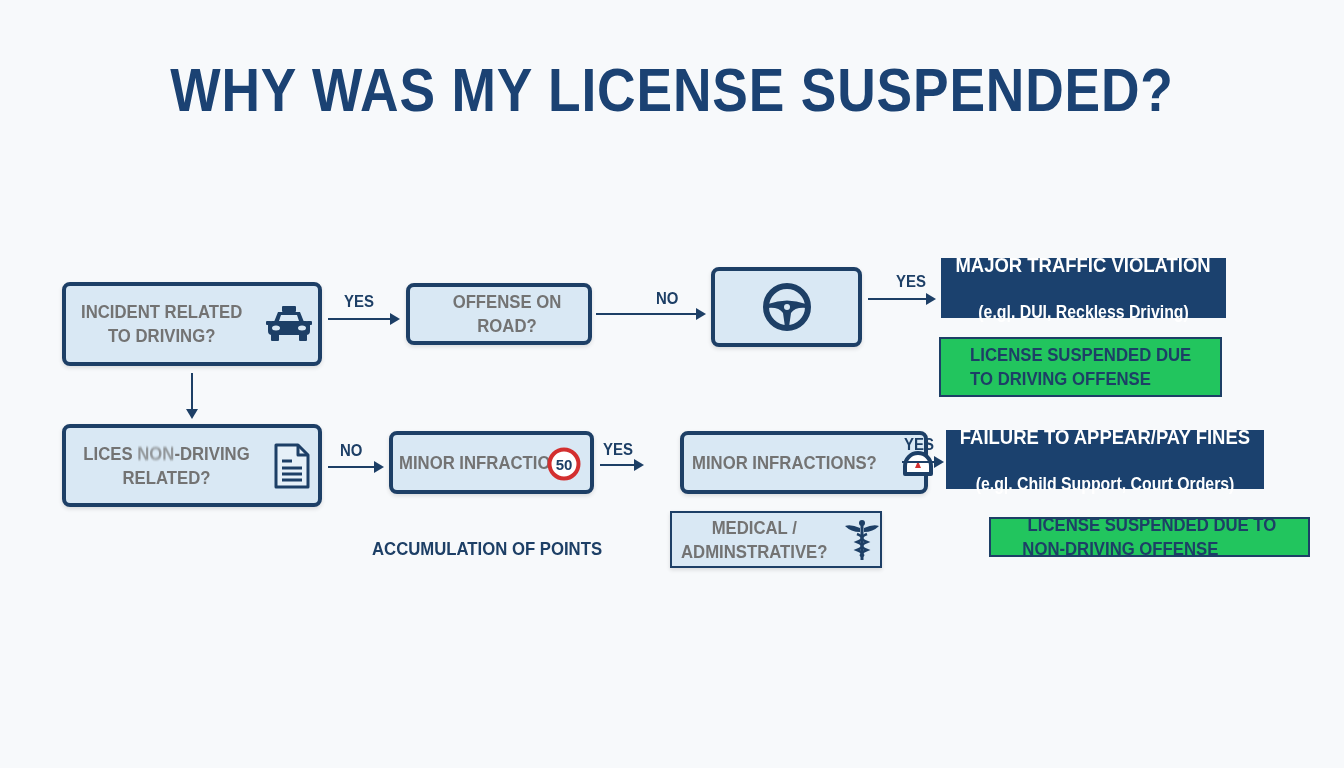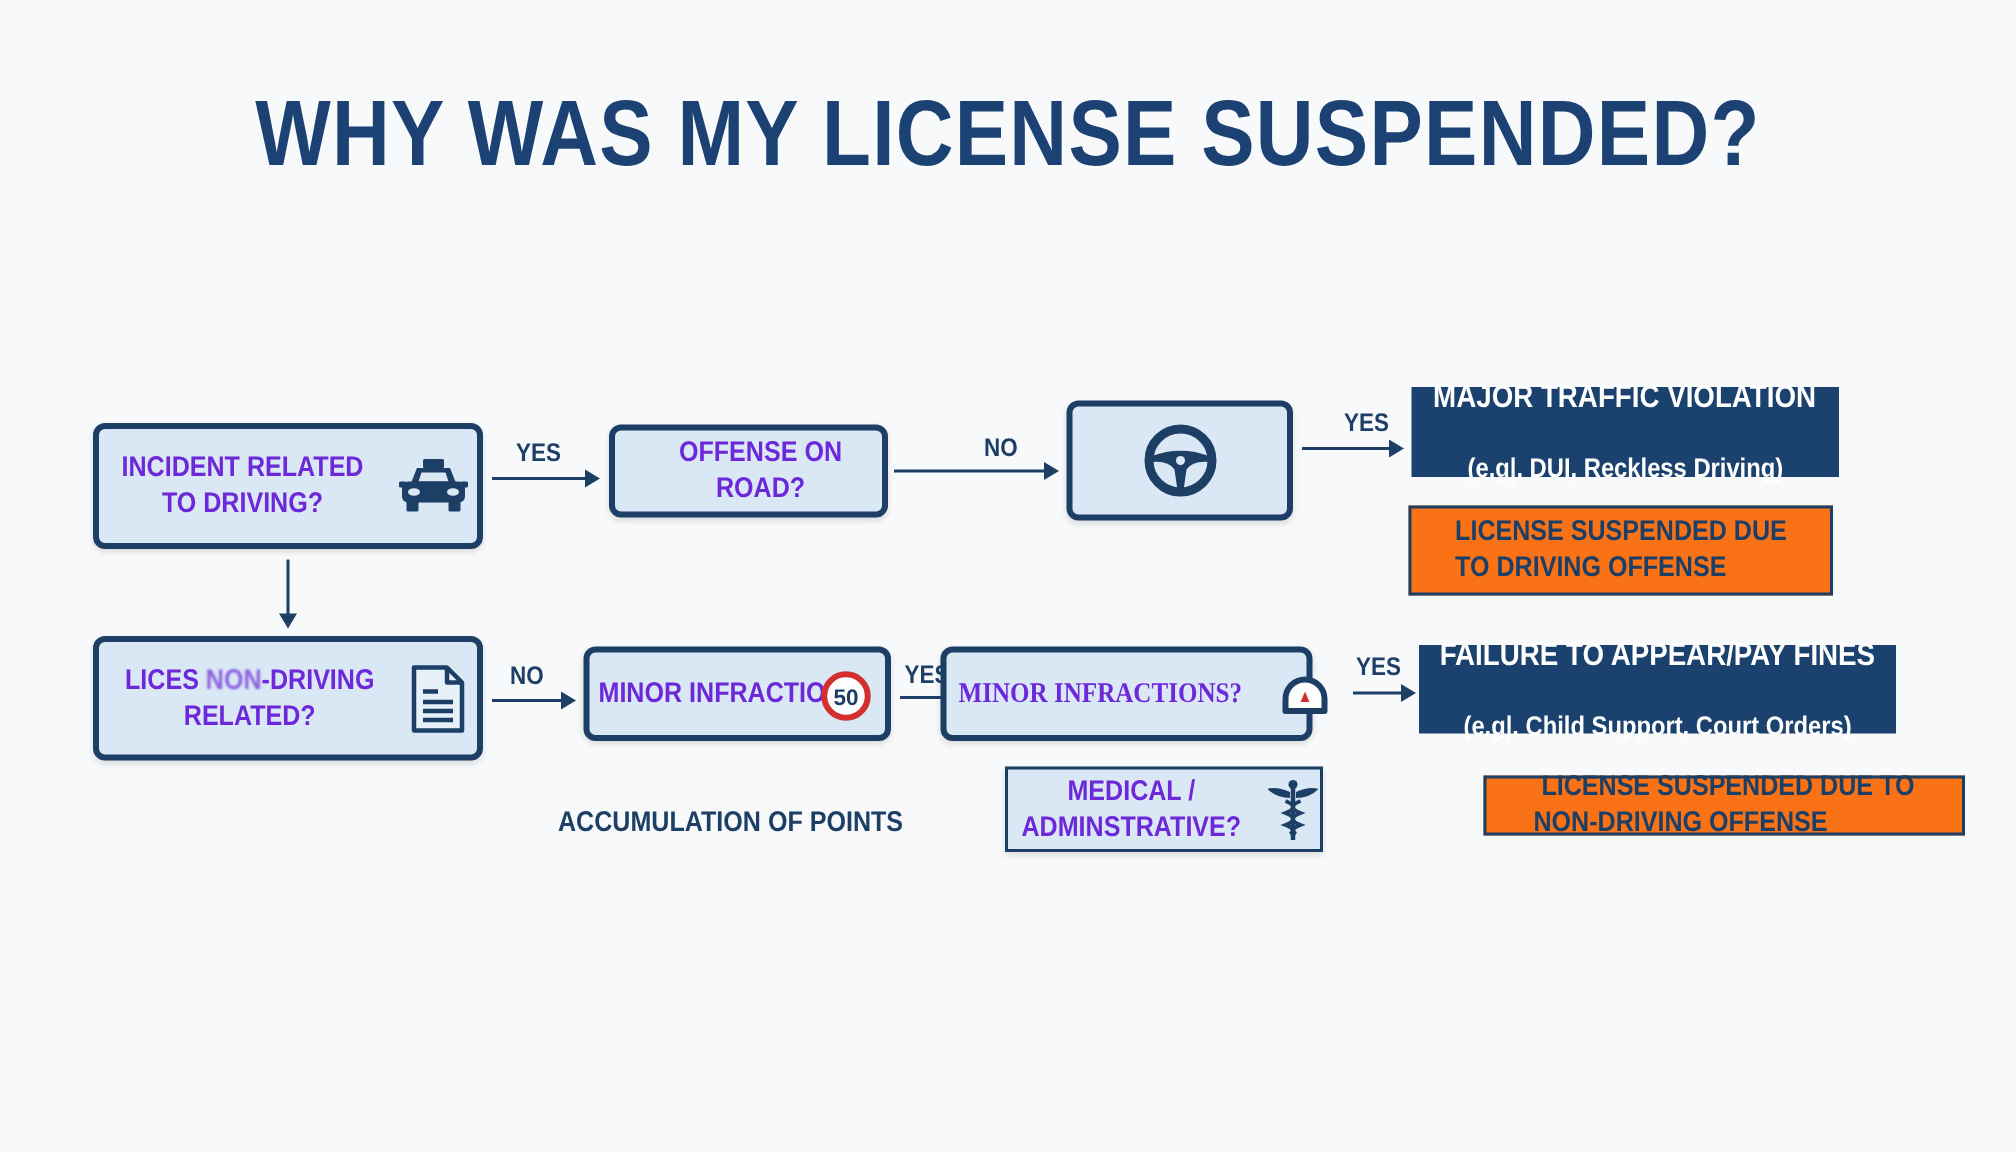--- a/index.html
+++ b/index.html
@@ -12,34 +12,34 @@
   .title {
     position:absolute; left:0; top:54px; width:1344px; text-align:center;
     font-family:"Liberation Sans", sans-serif; font-weight:bold;
     font-size:62px; letter-spacing:1px; color:#1b4273;
     transform:scaleX(0.86); transform-origin:center;
   }
   .box {
     position:absolute; box-sizing:border-box;
     background:#d9e8f4; border:4px solid #1d3f66; border-radius:8px;
     display:flex; align-items:center; justify-content:center;
-    font-weight:bold; color:#6d28d9; text-align:center;
+    font-weight:bold; color:#737373; text-align:center;
     box-shadow:0 2px 4px rgba(0,0,0,0.12);
   }
   .box .txt { font-size:19px; line-height:24px; transform:scaleX(0.88); }
   .box .icon { display:flex; align-items:center; justify-content:center; }
   .dark {
     position:absolute; box-sizing:border-box; background:#1b416e; color:#fff;
     font-weight:bold; display:flex; flex-direction:column; justify-content:center;
     align-items:center; text-align:center;gap:24px;
   }
   .dark .l1 { font-size:21px; line-height:24px; transform:scaleX(0.88); white-space:nowrap; }
   .dark .l2 { font-size:18px; line-height:22px; transform:scaleX(0.88); white-space:nowrap; }
   .outline {
-    position:absolute; box-sizing:border-box; background:#f97316;
+    position:absolute; box-sizing:border-box; background:#22c55e;
     border:2px solid #1d3f66; color:#1d3f66; font-weight:bold;
     display:flex; align-items:center; justify-content:center;
   }
   .outline .txt { font-size:19px; line-height:24px; transform:scaleX(0.88); text-align:left; }
   .lbl {
     position:absolute; font-weight:bold; font-size:17px; color:#1d3f66;
     transform:scaleX(0.88); transform-origin:left;
   }
   .arrow { position:absolute; height:2px; background:#1d3f66; }
   .arrow::after {
@@ -146,21 +146,21 @@
     <svg width="34" height="34" viewBox="0 0 34 34">
       <circle cx="17" cy="17" r="14.5" fill="#fff" stroke="#d32f2f" stroke-width="4"></circle>
       <text x="17" y="23" text-anchor="middle" font-family="Liberation Sans, sans-serif" font-weight="bold" font-size="15" fill="#1d3f66">50</text>
     </svg>
   </span>
 </div>
 
 <div class="lbl" style="left:603px;top:440px;">YES</div>
 <div class="arrow" style="left:600px;top:464px;width:42px;"></div>
 
-<div class="box" style="left:627px;top:431px;width:248px;height:63px;justify-content:space-between;padding:0 18px 0 8px;font-family:Liberation Serif, serif;">
+<div class="box" style="left:680px;top:431px;width:248px;height:63px;justify-content:space-between;padding:0 18px 0 8px;">
   <div class="txt" style="transform-origin:left;white-space:nowrap;">MINOR INFRACTIONS?</div>
   <span class="icon">
     <svg width="32" height="28" viewBox="0 0 32 28">
       <path d="M3 25 L3 17 A13 13 0 0 1 29 17 L29 25 Z" fill="#fff" stroke="#1d3f66" stroke-width="4" stroke-linejoin="round"></path>
       <path d="M16 12 L19 19 L13 19 Z" fill="#d32f2f"></path>
     </svg>
   </span>
 </div>
 
 <div class="lbl" style="left:904px;top:435px;">YES</div>

